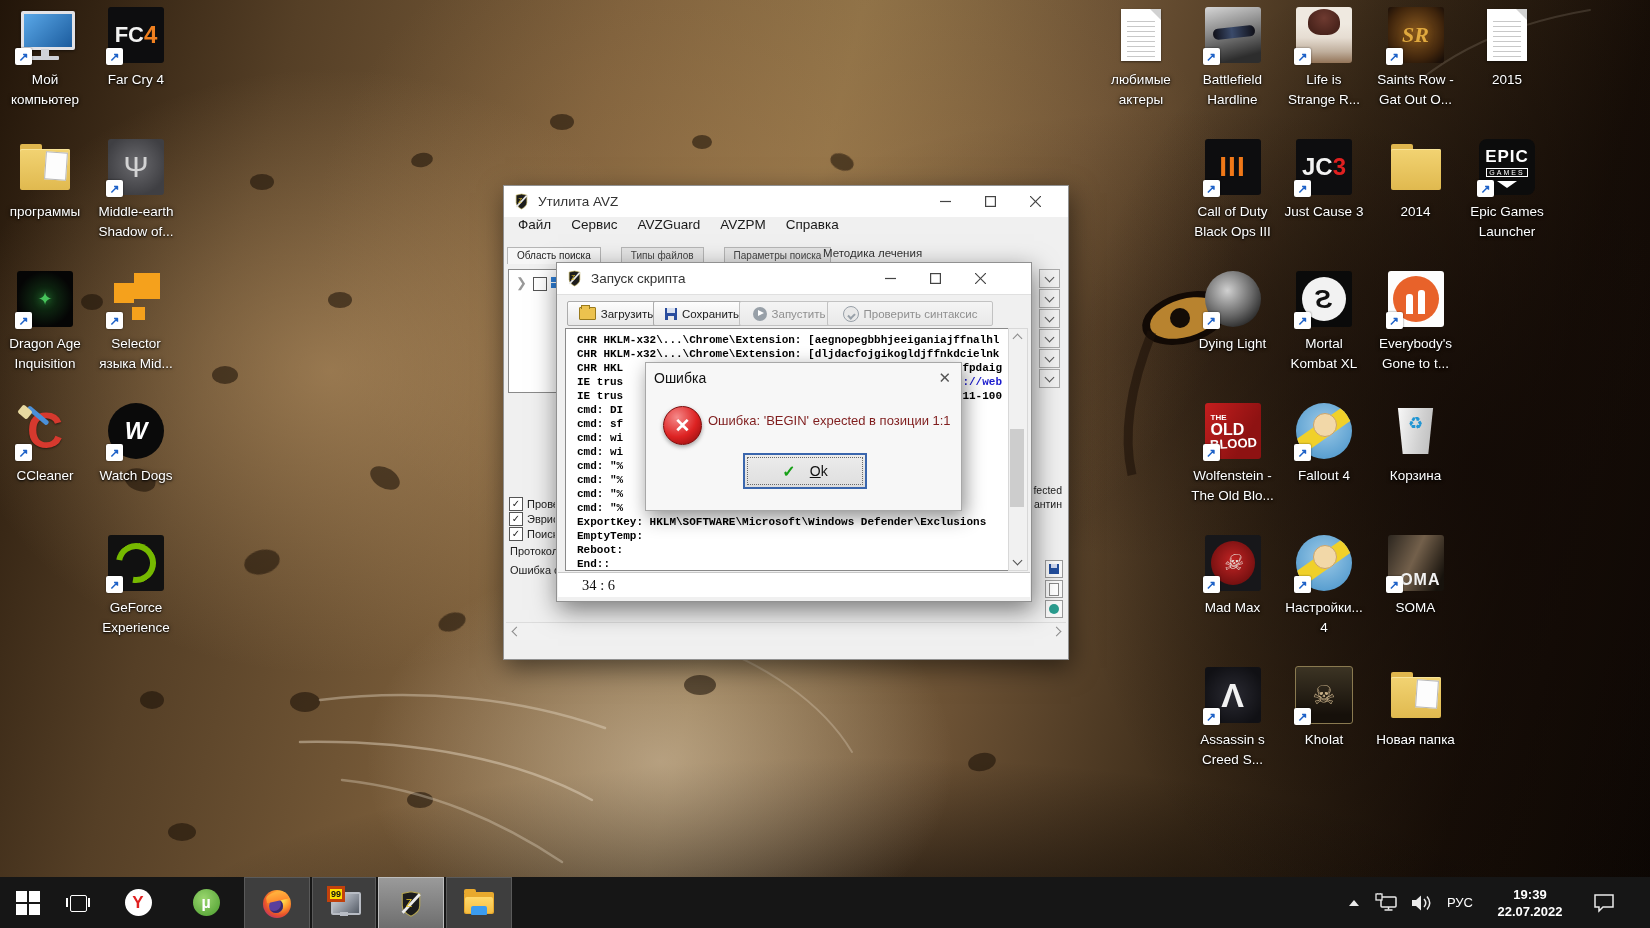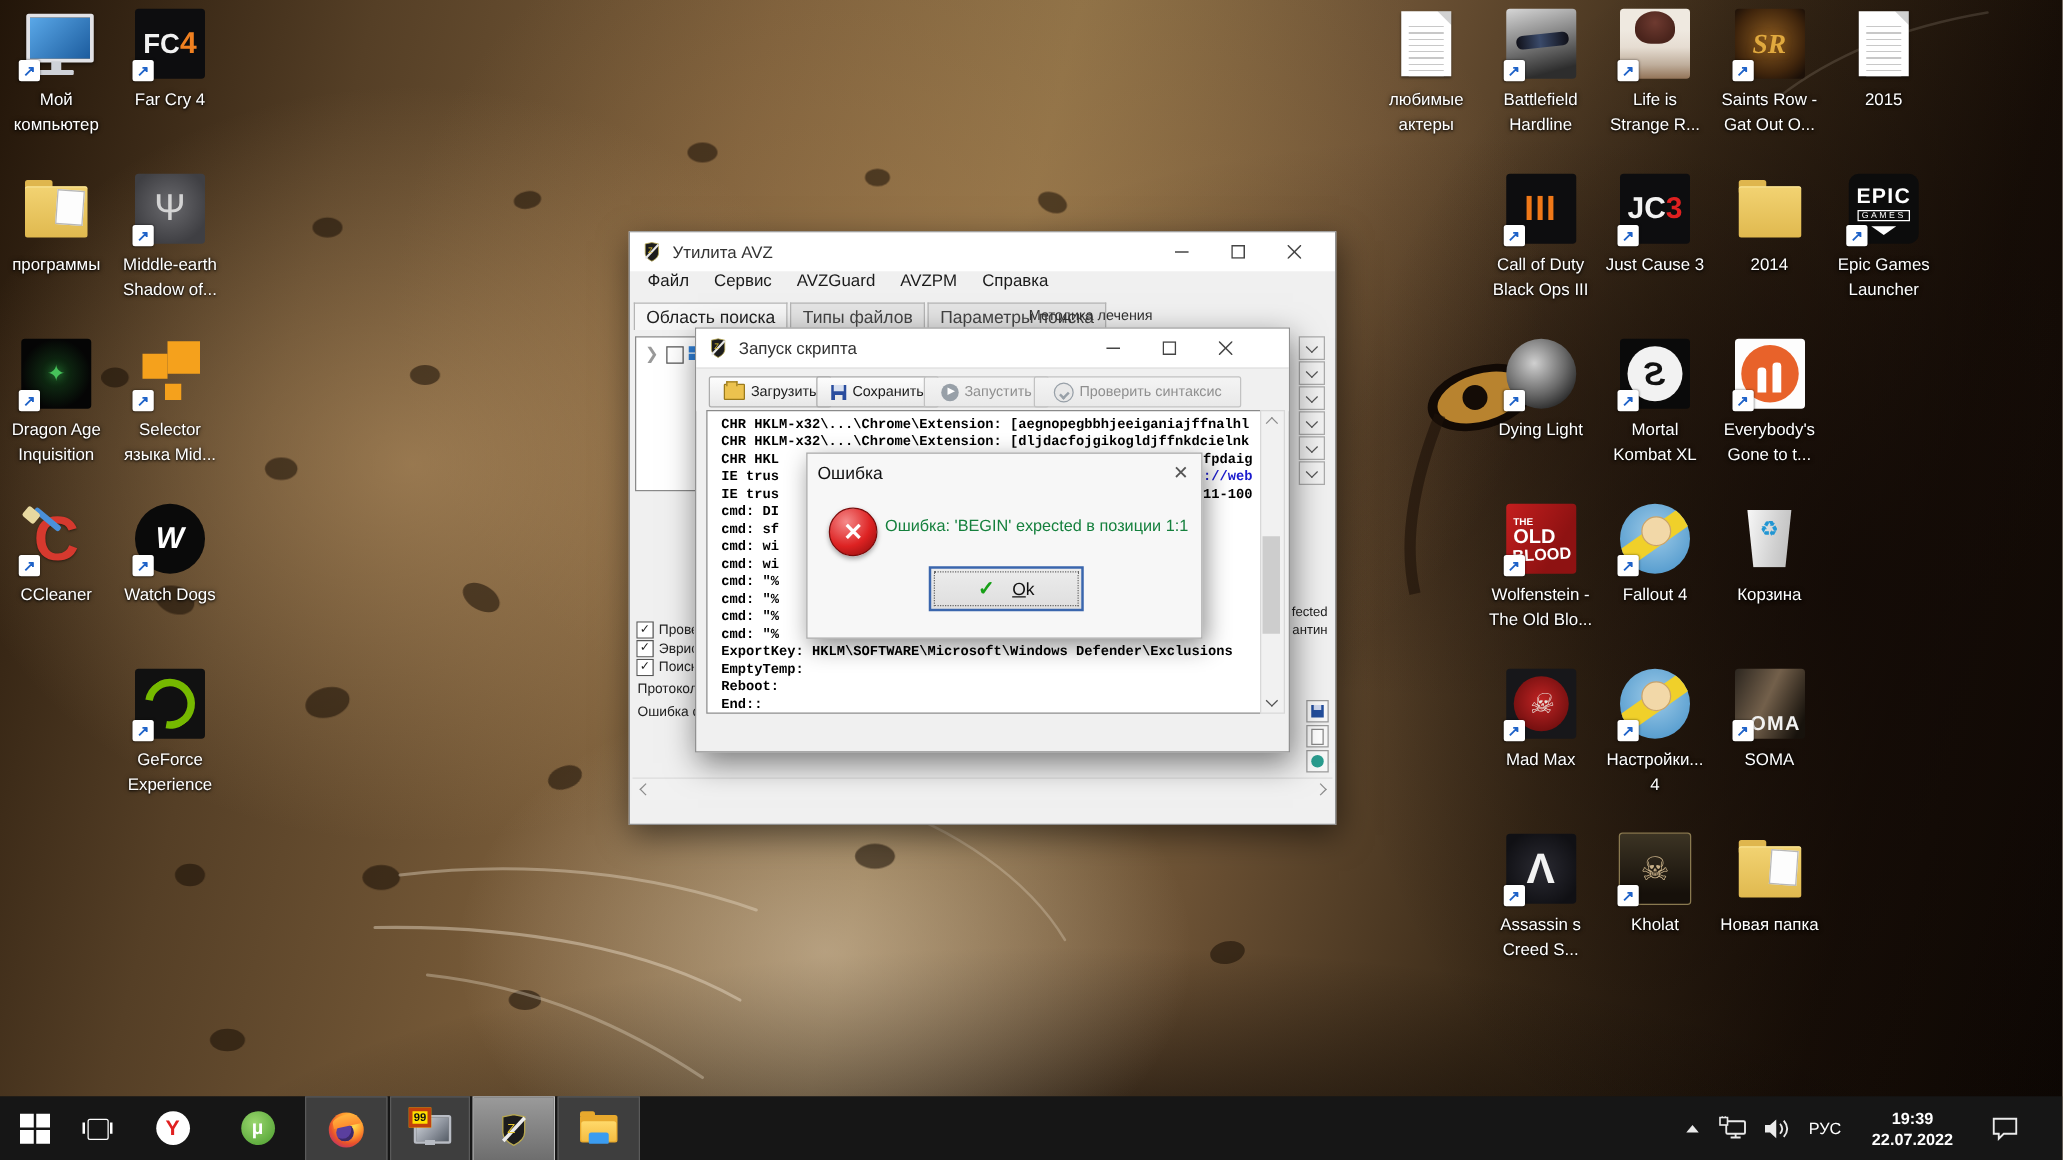--- a/index.html
+++ b/index.html
@@ -100,21 +100,21 @@
   .titlebar{height:31px;background:#fff;display:flex;align-items:center;position:relative;}
   .t-ico{margin-left:9px;width:17px;height:17px;flex:0 0 auto;}
   .t-title{font-size:13.5px;color:#333;margin-left:8px;white-space:nowrap;}
   .win-btns{position:absolute;top:0;height:31px;display:flex;}
   .win-btn{width:45px;height:100%;display:flex;align-items:center;justify-content:center;color:#444;font-size:13px;}
   .win-btn svg{display:block;}
   
   #avz-menubar{display:flex;height:26px;align-items:flex-start;padding-left:4px;background:#f0f0f0;}
   #avz-menubar .mi{padding:0 10px;font-size:13.5px;color:#1a1a1a;}
   #avz-tabrow{position:relative;height:21px;display:flex;align-items:flex-end;padding-left:3px;}
-  .tab{font-size:14px;color:#444;padding:2px 9px 3px;border:1px solid #b5b5b5;border-bottom:none;background:#e4e4e4;margin-right:2px;white-space:nowrap;}
+  .tab{font-size:10px;color:#444;padding:2px 9px 3px;border:1px solid #b5b5b5;border-bottom:none;background:#e4e4e4;margin-right:20px;white-space:nowrap;}
   .tab.active{background:#f6f6f6;color:#222;}
   #avz-grouplabel{position:absolute;left:319px;top:4px;font-size:11.5px;color:#333;white-space:nowrap;}
   #avz-client{position:absolute;left:0;right:0;top:78px;bottom:38px;background:#f0f0f0;overflow:hidden;}
   #avz-tree{position:absolute;left:4px;top:5px;width:330px;height:122px;background:#fff;border:1px solid #8a8a8a;}
   #avz-tree .exp{position:absolute;left:7px;top:5px;color:#999;font-size:13px;}
   #avz-tree .cb{position:absolute;left:24px;top:7px;width:12px;height:12px;border:1px solid #555;background:#fff;}
   #avz-tree .wlogo{position:absolute;left:42px;top:7px;width:12px;height:12px;}
   #avz-tree .wlogo i{position:absolute;width:5px;height:5px;background:#2f7fd6;}
   #avz-tree .wlogo i:nth-child(2){left:6px;}
   #avz-tree .wlogo i:nth-child(3){top:6px;}
@@ -165,21 +165,21 @@
   #script-vscroll .thumb{position:absolute;left:1px;width:14px;background:#cdcdcd;}
   #script-status{position:absolute;left:1px;right:1px;bottom:4px;height:24px;background:#fff;border-top:1px solid #c8c8c8;display:flex;align-items:center;}
   #script-status span{font-family:"Liberation Serif",serif;font-size:14.5px;color:#111;margin-left:24px;}
   
   #error-dialog{position:absolute;left:645px;top:362px;width:315px;height:147px;background:#f7f7f7;border:1px solid #a8a8a8;box-shadow:3px 6px 18px rgba(0,0,0,.45);z-index:30;}
   #ed-title{position:absolute;left:8px;top:7px;font-size:14px;color:#111;}
   #ed-close{position:absolute;right:10px;top:6px;color:#555;font-size:15px;}
   #ed-icon{position:absolute;left:17px;top:43px;width:37px;height:37px;border-radius:50%;
     background:radial-gradient(circle at 35% 28%,#f58a8a,#dd2222 55%,#8e0d0d 95%);border:1px solid #7a0a0a;
     display:flex;align-items:center;justify-content:center;color:#fff;font-size:19px;font-weight:bold;box-shadow:0 2px 4px rgba(0,0,0,.35);}
-  #ed-msg{position:absolute;left:62px;top:50px;font-size:13px;color:#15803d;}
+  #ed-msg{position:absolute;left:62px;top:50px;font-size:13px;color:#7f1d1d;}
   #ed-ok{position:absolute;left:97px;top:90px;width:120px;height:32px;border:2px solid #3a66ad;background:linear-gradient(#ececec,#dedede);
     display:flex;align-items:center;justify-content:center;}
   #ed-ok .inner{position:absolute;inset:2px;border:1px dotted #6a6a6a;}
   #ed-ok .chk{color:#17a017;font-size:16px;font-weight:bold;margin-right:14px;}
   #ed-ok .ok-label{display:block;font-size:14px;color:#111;}
   #ed-ok .ok-label::first-letter{text-decoration:underline;}
   
   #taskbar{position:absolute;left:0;bottom:0;width:1650px;height:51px;background:#161616;z-index:100;display:flex;align-items:center;}
   .tb-slot{height:51px;display:flex;align-items:center;justify-content:center;position:absolute;top:0;}
   .appbox{border:1px solid #5a5a5a;background:#3e3e3e;}
@@ -806,20 +806,23 @@
       </div>
     <div id="script-vscroll">
       <span class="up">
           <i></i>
         </span>
       <span class="thumb" style="top:100px;height:78px;"></span>
       <span class="dn">
           <i></i>
         </span>
     </div>
+    <div id="script-status">
+      <span>34 : 6</span>
+    </div>
   </div>
 
   <div id="error-dialog">
     <span id="ed-title">Ошибка</span>
     <span id="ed-close">✕</span>
     <div id="ed-icon">✕</div>
     <div id="ed-msg">Ошибка: 'BEGIN' expected в позиции 1:1</div>
     <div id="ed-ok">
       <span class="inner"></span>
       <span class="chk">✓</span>

